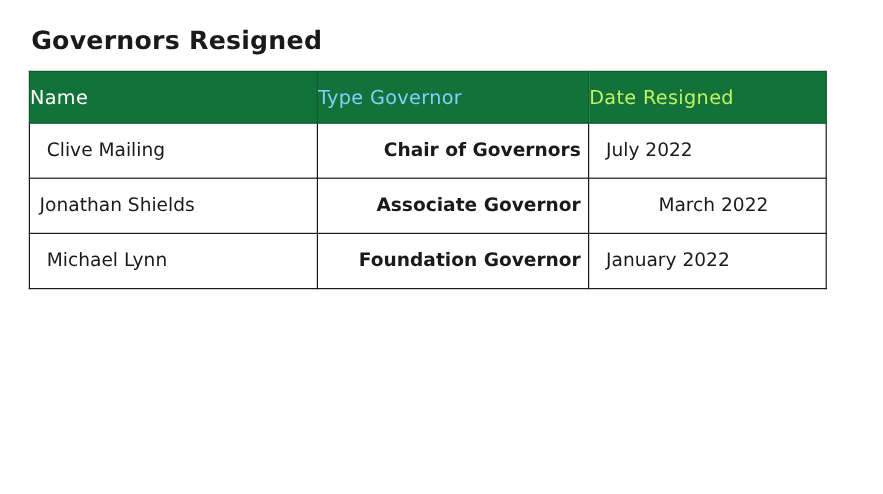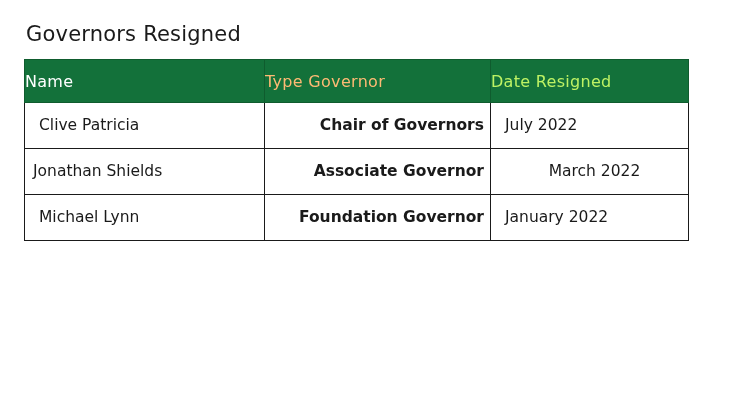--- a/index.html
+++ b/index.html
@@ -16,21 +16,21 @@
   .page {
     position: relative;
     width: 736px;
     height: 412px;
     box-sizing: border-box;
     padding: 22px 24px 0 24px;
   }
   .doc-title {
     font-family: "DejaVu Sans", sans-serif;
     font-size: 21px;
-    font-weight: 400;
+    font-weight: 700;
     color: #1a1a1a;
     letter-spacing: 0.2px;
     margin: 0 0 12px 2px;
     line-height: 1.2;
   }
   table.gov-table {
     border-collapse: collapse;
     width: 664px;
     table-layout: fixed;
   }
@@ -81,31 +81,31 @@
 
   <table class="gov-table">
     <colgroup>
       <col class="col-name">
       <col class="col-type">
       <col class="col-date">
     </colgroup>
     <thead>
       <tr>
         <th style="background: rgb(19, 113, 58); color: rgb(255, 255, 255);">Name</th>
-        <th style="background: rgb(19, 113, 58); color: #fdba74;">Type Governor</th>
+        <th style="background: rgb(19, 113, 58); color: #7dd3fc;">Type Governor</th>
         <th style="background: rgb(19, 113, 58); color: #bef264;">Date Resigned</th>
       </tr>
     </thead>
     <tbody>
 
 
 
       <tr>
         <td>
-          <div class="cell-inner al-left2">Clive Patricia</div>
+          <div class="cell-inner al-left2">Clive Mailing</div>
         </td>
         <td>
           <div class="cell-inner al-c-l">Chair of Governors</div>
         </td>
         <td>
           <div class="cell-inner al-date">July 2022</div>
         </td>
       </tr>
 
       <tr>

